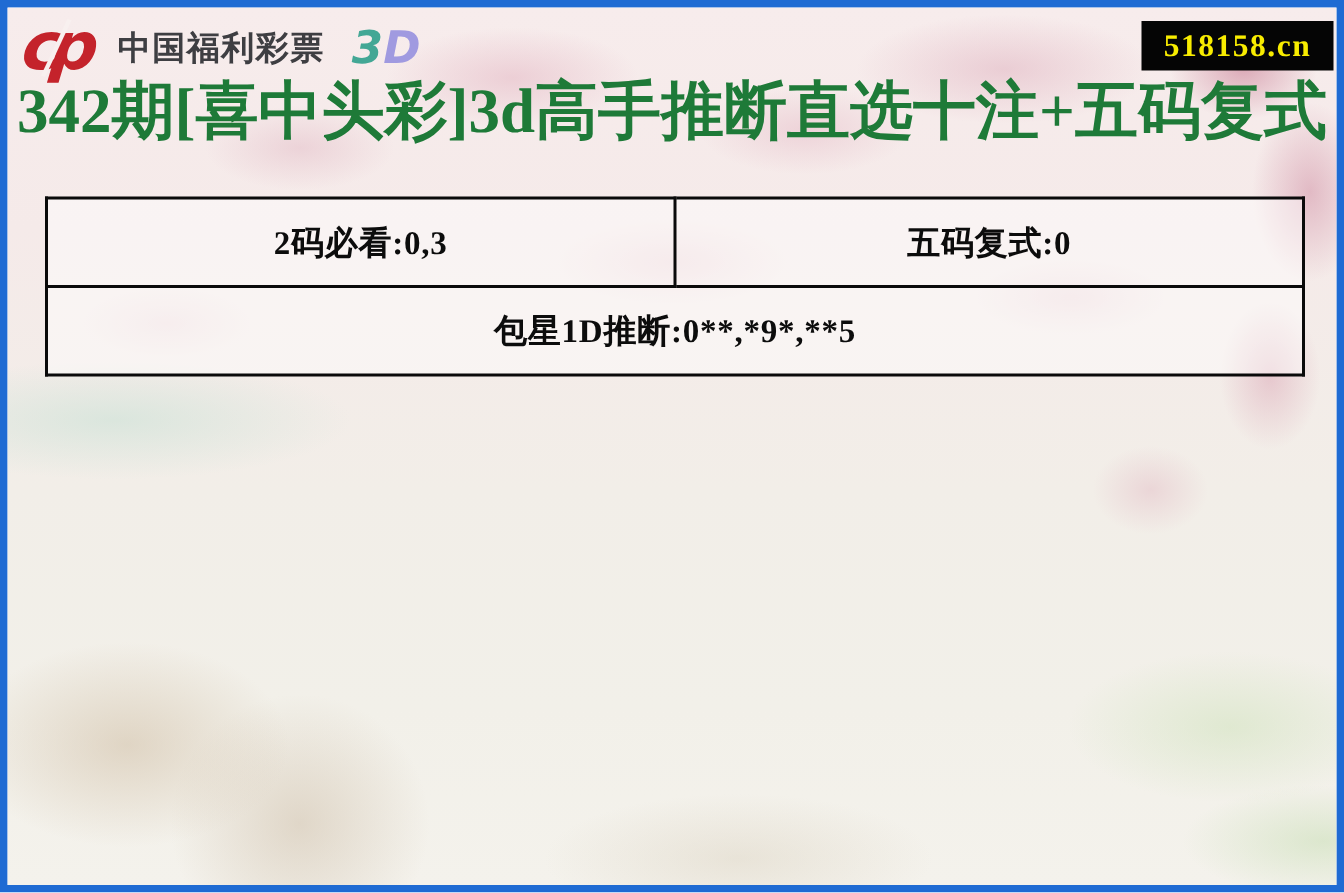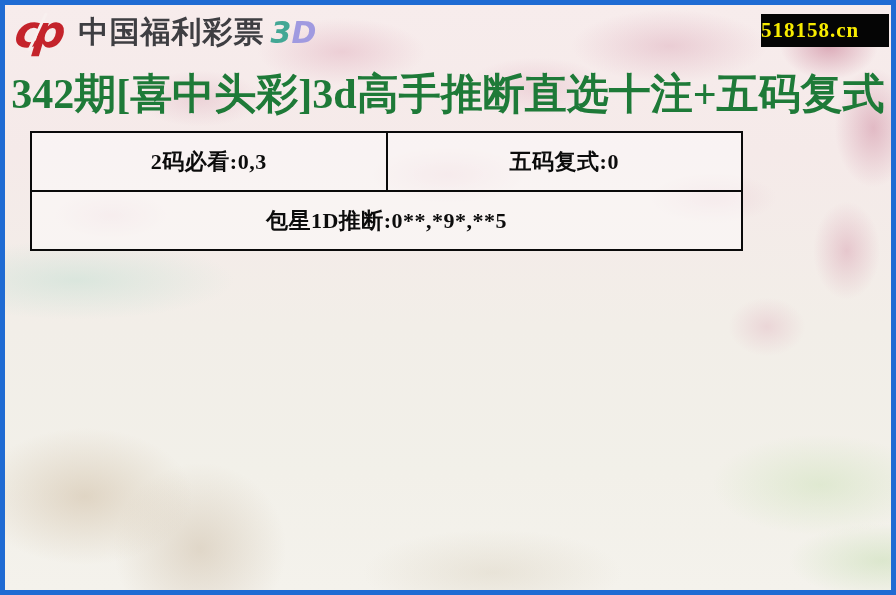--- a/index.html
+++ b/index.html
@@ -49,45 +49,45 @@
     font-style:italic; font-weight:900; font-size:44px; line-height:46px;
     letter-spacing:-7px; transform:skewX(-6deg); padding-right:10px;
   }
   .logo-icon .slash {
     position:absolute; left:21px; top:3px; width:3px; height:40px;
     background:#f8f0ef; transform:rotate(20deg);
   }
   .logo-text {
     margin-left:10px; color:#3e3e42; letter-spacing:1px;
     font-family:"DejaVu Sans","Liberation Sans",sans-serif;
-    font-weight:bold; font-size:30px;
+    font-weight:bold; font-size:22px;
   }
   .logo-3d {
-    margin-left:6px; font-family:"DejaVu Sans","Liberation Sans",sans-serif;
+    margin-left:18px; font-family:"DejaVu Sans","Liberation Sans",sans-serif;
     font-style:italic; font-weight:bold; font-size:30px;text-align:right;
   }
   .logo-3d .three { color:#43a795; }
   .logo-3d .dee   { color:#a09ae0; }
 
   .badge {
     position:absolute; top:9px; right:2px; width:128px; height:33px; z-index:3;
-    background:#050505; color:#f8ec00; 
+    background:#050505; color:#f8ec00; text-align:center;
     font-weight:bold; font-size:21px; line-height:33px; letter-spacing:1px;
   }
 
   
   .title {
-    position:absolute; top:52px; left:0; width:100%; height:74px; z-index:2;
+    position:absolute; top:33px; left:0; width:100%; height:74px; z-index:2;
     line-height:74px; text-align:center;
     color:#1e7a38; font-weight:bold; font-size:42px; white-space:nowrap;
   }
 
   
   .board {
-    position:absolute; left:25px; top:126px; width:713px; z-index:2;
+    position:absolute; left:25px; top:126px; width:840px; z-index:2;
     border-collapse:collapse; table-layout:fixed;
   }
   .board td {
     border:2px solid #0a0a0a; height:59px;
     text-align:center; vertical-align:middle;
     background:rgba(255,255,255,.45);
     color:#0c0c0c; font-weight:bold; font-size:22px;
     letter-spacing:.5px;
   }
 </style>

